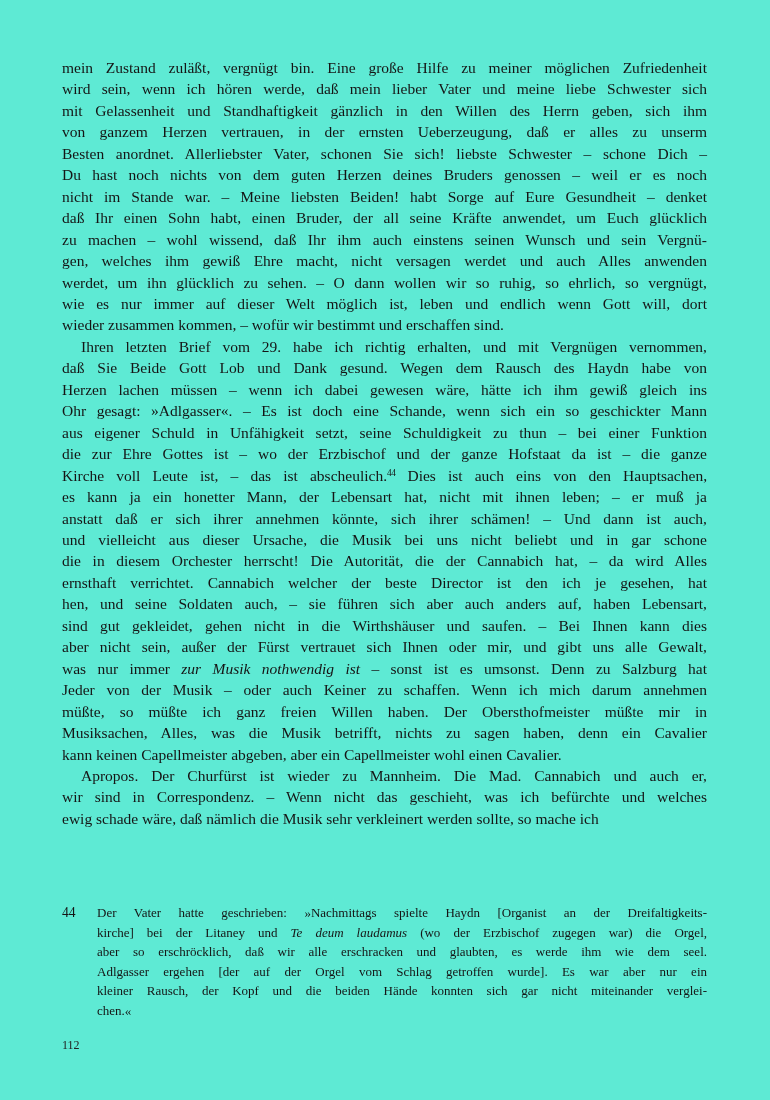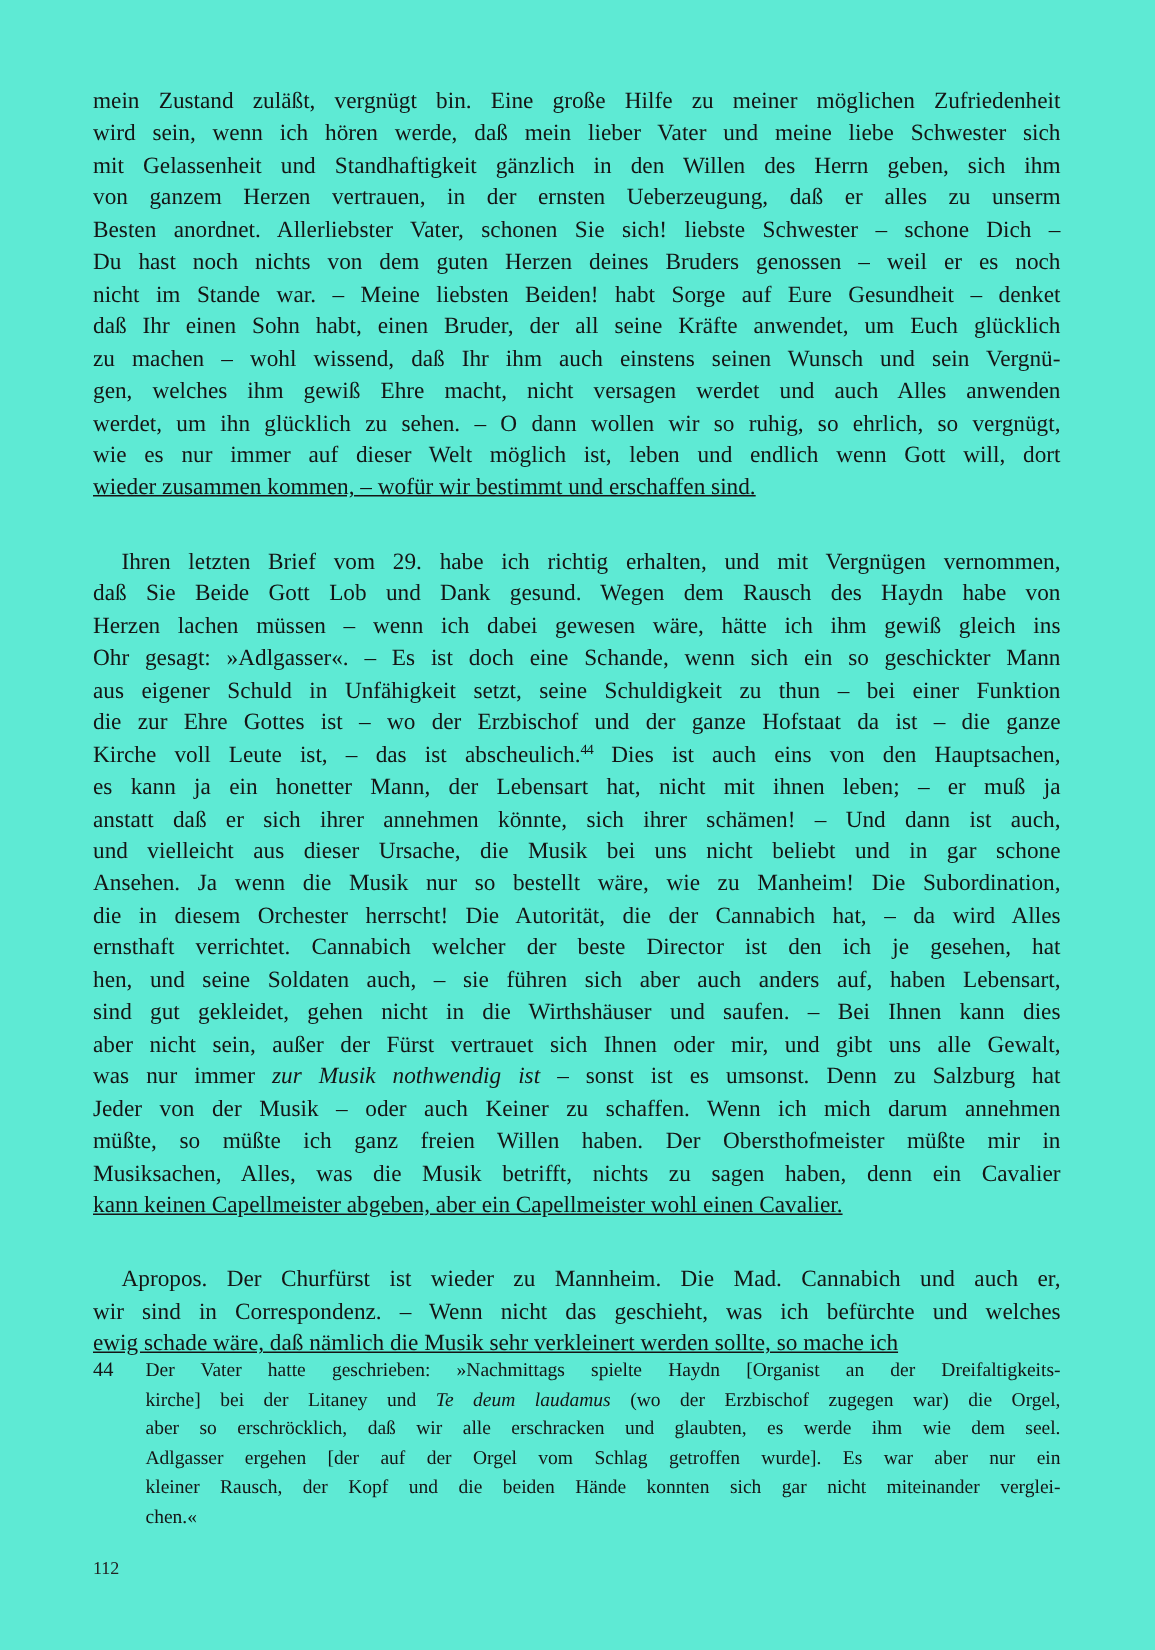--- a/index.html
+++ b/index.html
@@ -31,25 +31,23 @@
     font-size: 15.5px;
     line-height: 21.45px;
     text-align: justify;
     text-align-last: justify;
     white-space: nowrap;
     white-space: normal;
     hyphens: none;
   }
   .line.last {
     text-align-last: left;
-    text-decoration: underline;
   }
   .line.indent {
     text-indent: 19px;
-    margin-top: 28px;
   }
   .line sup {
     font-size: 0.60em;
     line-height: 0;
     vertical-align: 0.55em;
     letter-spacing: -0.5px;
   }
   .footnote-section {
     position: absolute;
     left: 62px;
@@ -109,21 +107,20 @@
       <div class="line indent">Ihren letzten Brief vom 29. habe ich richtig erhalten, und mit Vergnügen vernommen,</div>
       <div class="line">daß Sie Beide Gott Lob und Dank gesund. Wegen dem Rausch des Haydn habe von</div>
       <div class="line">Herzen lachen müssen – wenn ich dabei gewesen wäre, hätte ich ihm gewiß gleich ins</div>
       <div class="line">Ohr gesagt: »Adlgasser«. – Es ist doch eine Schande, wenn sich ein so geschickter Mann</div>
       <div class="line">aus eigener Schuld in Unfähigkeit setzt, seine Schuldigkeit zu thun – bei einer Funktion</div>
       <div class="line">die zur Ehre Gottes ist – wo der Erzbischof und der ganze Hofstaat da ist – die ganze</div>
       <div class="line">Kirche voll Leute ist, – das ist abscheulich.<sup>44</sup> Dies ist auch eins von den Hauptsachen,</div>
       <div class="line">es kann ja ein honetter Mann, der Lebensart hat, nicht mit ihnen leben; – er muß ja</div>
       <div class="line">anstatt daß er sich ihrer annehmen könnte, sich ihrer schämen! – Und dann ist auch,</div>
       <div class="line">und vielleicht aus dieser Ursache, die Musik bei uns nicht beliebt und in gar schone</div>
-      <div class="line">Ansehen. Ja wenn die Musik nur so bestellt wäre, wie zu Manheim! Die Subordination,</div>
       <div class="line">die in diesem Orchester herrscht! Die Autorität, die der Cannabich hat, – da wird Alles</div>
       <div class="line">ernsthaft verrichtet. Cannabich welcher der beste Director ist den ich je gesehen, hat</div>
       <div class="line">hen, und seine Soldaten auch, – sie führen sich aber auch anders auf, haben Lebensart,</div>
       <div class="line">sind gut gekleidet, gehen nicht in die Wirthshäuser und saufen. – Bei Ihnen kann dies</div>
       <div class="line">aber nicht sein, außer der Fürst vertrauet sich Ihnen oder mir, und gibt uns alle Gewalt,</div>
       <div class="line">was nur immer <i>zur Musik nothwendig ist</i> – sonst ist es umsonst. Denn zu Salzburg hat</div>
       <div class="line">Jeder von der Musik – oder auch Keiner zu schaffen. Wenn ich mich darum annehmen</div>
       <div class="line">müßte, so müßte ich ganz freien Willen haben. Der Obersthofmeister müßte mir in</div>
       <div class="line">Musiksachen, Alles, was die Musik betrifft, nichts zu sagen haben, denn ein Cavalier</div>
       <div class="line last">kann keinen Capellmeister abgeben, aber ein Capellmeister wohl einen Cavalier.</div>

